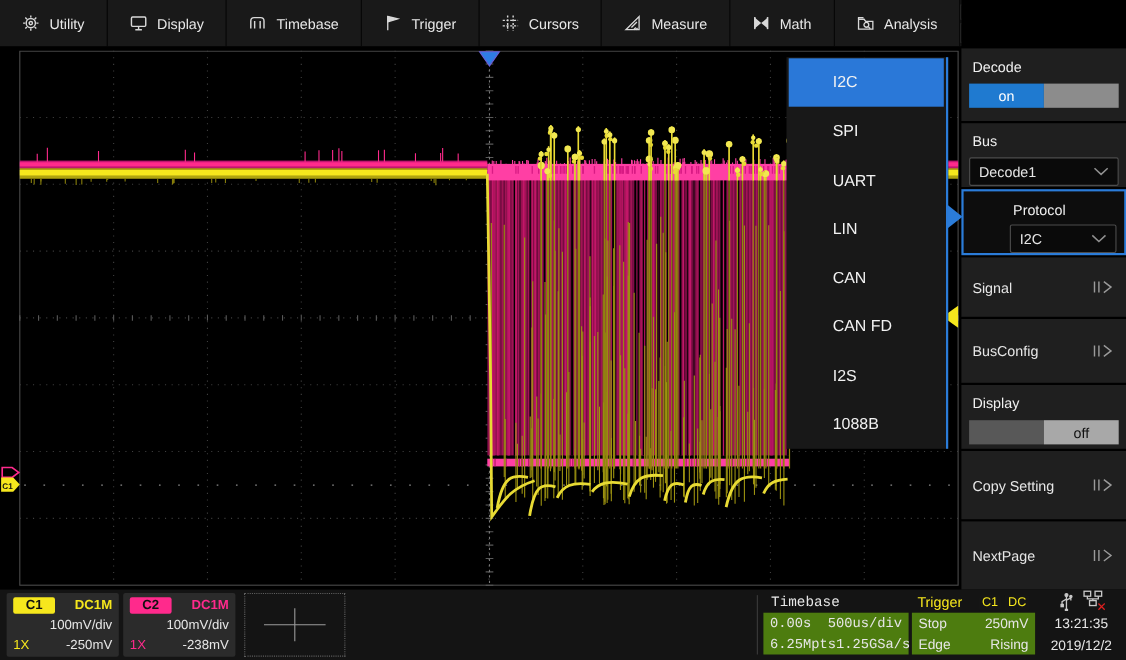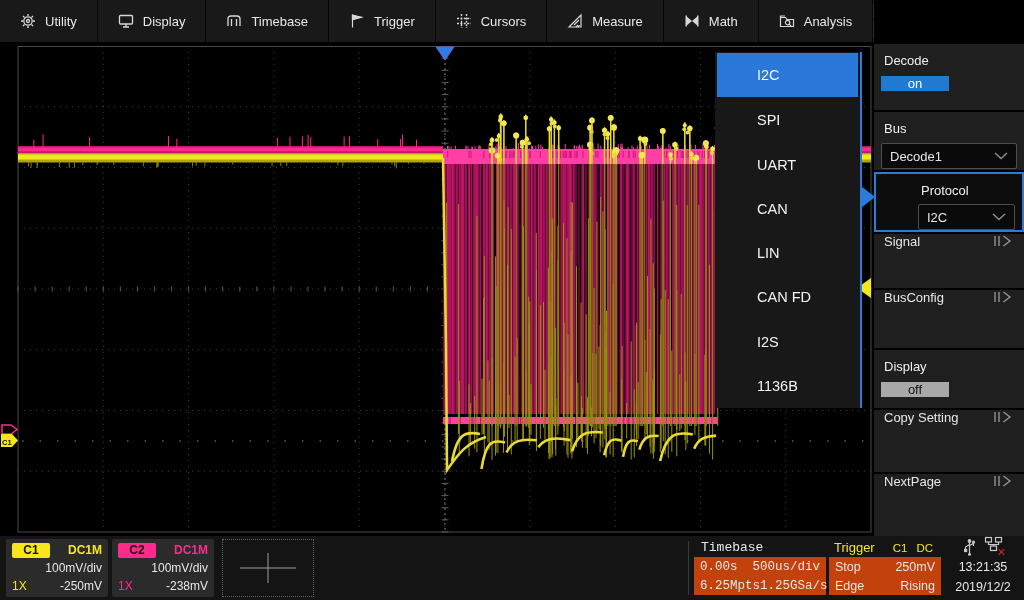--- a/index.html
+++ b/index.html
@@ -24,36 +24,36 @@
   
   .popup { position:absolute; left:715px; top:52px; width:147px; height:356px; background:#181818; border-right:2px solid #2b7cd9; z-index:5; display:flex; flex-direction:column; }
   .popup-item { flex:1; display:flex; align-items:center; padding-left:42px; font-size:14.5px; color:#f2f2f2; }
   .popup-item.selected { background:#2a78d8; margin:1px 2px 1px 2px; padding-left:40px; }
   .popup-tail { position:absolute; left:861px; top:186px; width:0; height:0; border-top:11px solid transparent; border-bottom:11px solid transparent; border-left:14px solid #2b7cd9; z-index:6; }
 
   
   .sidebar { position:absolute; left:874px; top:0; width:150px; height:536px; background:#000; z-index:4; }
   .side-sec { position:absolute; left:0; width:150px; background:#1f1f1f; }
   .sec-label { font-size:13px; color:#f0f0f0; padding:9px 10px 0 10px; }
-  .toggle { margin:8px 7px 0 7px; height:22px; display:flex; font-size:13px;flex-direction:column; }
+  .toggle { margin:8px 7px 0 7px; height:22px; display:flex; font-size:13px; }
   .toggle .half { width:50%; display:flex; align-items:center; justify-content:center; }
   .select { margin:7px 7px 0 7px; height:26px; background:#0a0a0a; border:1px solid #4d4d4d; border-radius:2px; display:flex; align-items:center; justify-content:space-between; padding:0 8px; font-size:13px; }
-  .arrow-row { height:100%; display:flex; align-items:flex-start; justify-content:space-between; padding:0 10px; font-size:13px; }
+  .arrow-row { height:100%; display:flex; align-items:center; justify-content:space-between; padding:0 10px; font-size:13px; }
   .sec-protocol { border:2px solid #2b7cd9; background:#0d0d0d;padding-left:35px; }
 
   
   .bottombar { position:absolute; left:0; top:536px; width:1024px; height:64px; background:#141414; z-index:4; }
   .ch-box { position:absolute; top:3px; width:102px; height:58px; background:#2b2b2b; border-radius:2px; padding:2px 6px 0 6px; font-size:12px; }
   .ch-row { display:flex; justify-content:space-between; align-items:center; height:18px; }
   .ch-badge { width:38px; height:15px; border-radius:2px; color:#111; font-weight:bold; text-align:center; line-height:15px; font-size:12px; }
   .math-box { position:absolute; left:222px; top:3px; width:92px; height:58px; border:1px dotted #5f5f5f; display:flex; align-items:center; justify-content:center; }
   .vsep { position:absolute; left:688px; top:5px; width:1px; height:54px; background:#3a3a3a; }
   .info-panel { position:absolute; top:2px; font-size:12.5px; }
   .info-head { height:19px; display:flex; align-items:center; padding:0 7px; gap:5px; }
-  .info-vals { background:#c2410c; padding:0 6px; }
+  .info-vals { background:#4d7c0f; padding:0 6px; }
   .info-row { display:flex; justify-content:space-between; height:19px; align-items:center; }
   .mini-badge { background:#151515; border-radius:2px; padding:0 3px; font-size:11.5px; height:14px; line-height:14px; }
   .clock { position:absolute; left:944px; top:1px; width:78px; text-align:center; font-size:12.5px; line-height:20px; }
   .clock-icons { display:flex; justify-content:center; gap:8px; align-items:center; height:20px; }
 </style>
 </head>
 <body>
 
 <div class="screen">
 
@@ -893,25 +893,25 @@
         <polygon points="2,379 11,379 17,383.5 11,388 2,388" fill="none" stroke="#ff2a8c" stroke-width="1.5"></polygon>
         <polygon points="1,388 12,388 18,394.5 12,401 1,401" fill="#f6e71d"></polygon>
         <text x="2" y="398.5" font-size="7.5" font-weight="bold" fill="#111" font-family="Liberation Sans, sans-serif">C1</text>
       </svg>
   </div>
 
   <div class="popup">
     <div class="popup-item selected">I2C</div>
     <div class="popup-item">SPI</div>
     <div class="popup-item">UART</div>
+    <div class="popup-item">LIN</div>
     <div class="popup-item">CAN</div>
-    <div class="popup-item">LIN</div>
     <div class="popup-item">CAN FD</div>
     <div class="popup-item">I2S</div>
-    <div class="popup-item">1136B</div>
+    <div class="popup-item">1088B</div>
   </div>
   <div class="popup-tail"></div>
 
   <div class="sidebar">
     <div class="side-sec" style="top:44px;height:66px;">
       <div class="sec-label">Decode</div>
       <div class="toggle">
         <div class="half" style="background:#1f7ad0;color:#fff;">on</div>
         <div class="half" style="background:#8c8c8c;"></div>
       </div>

